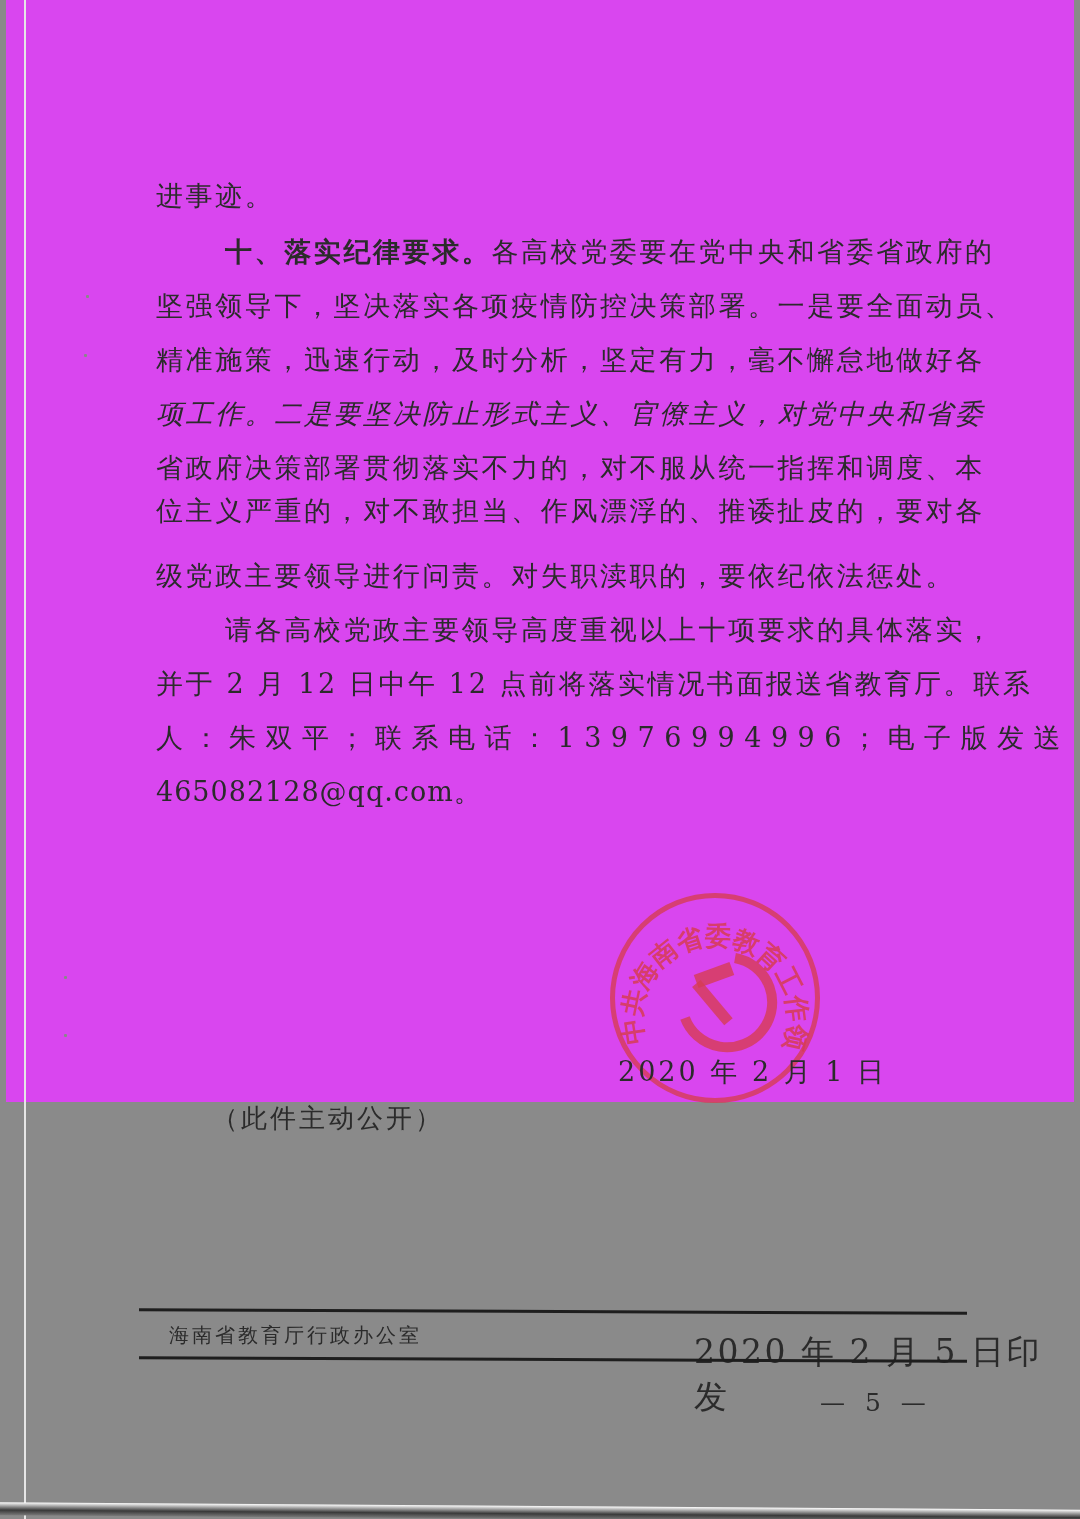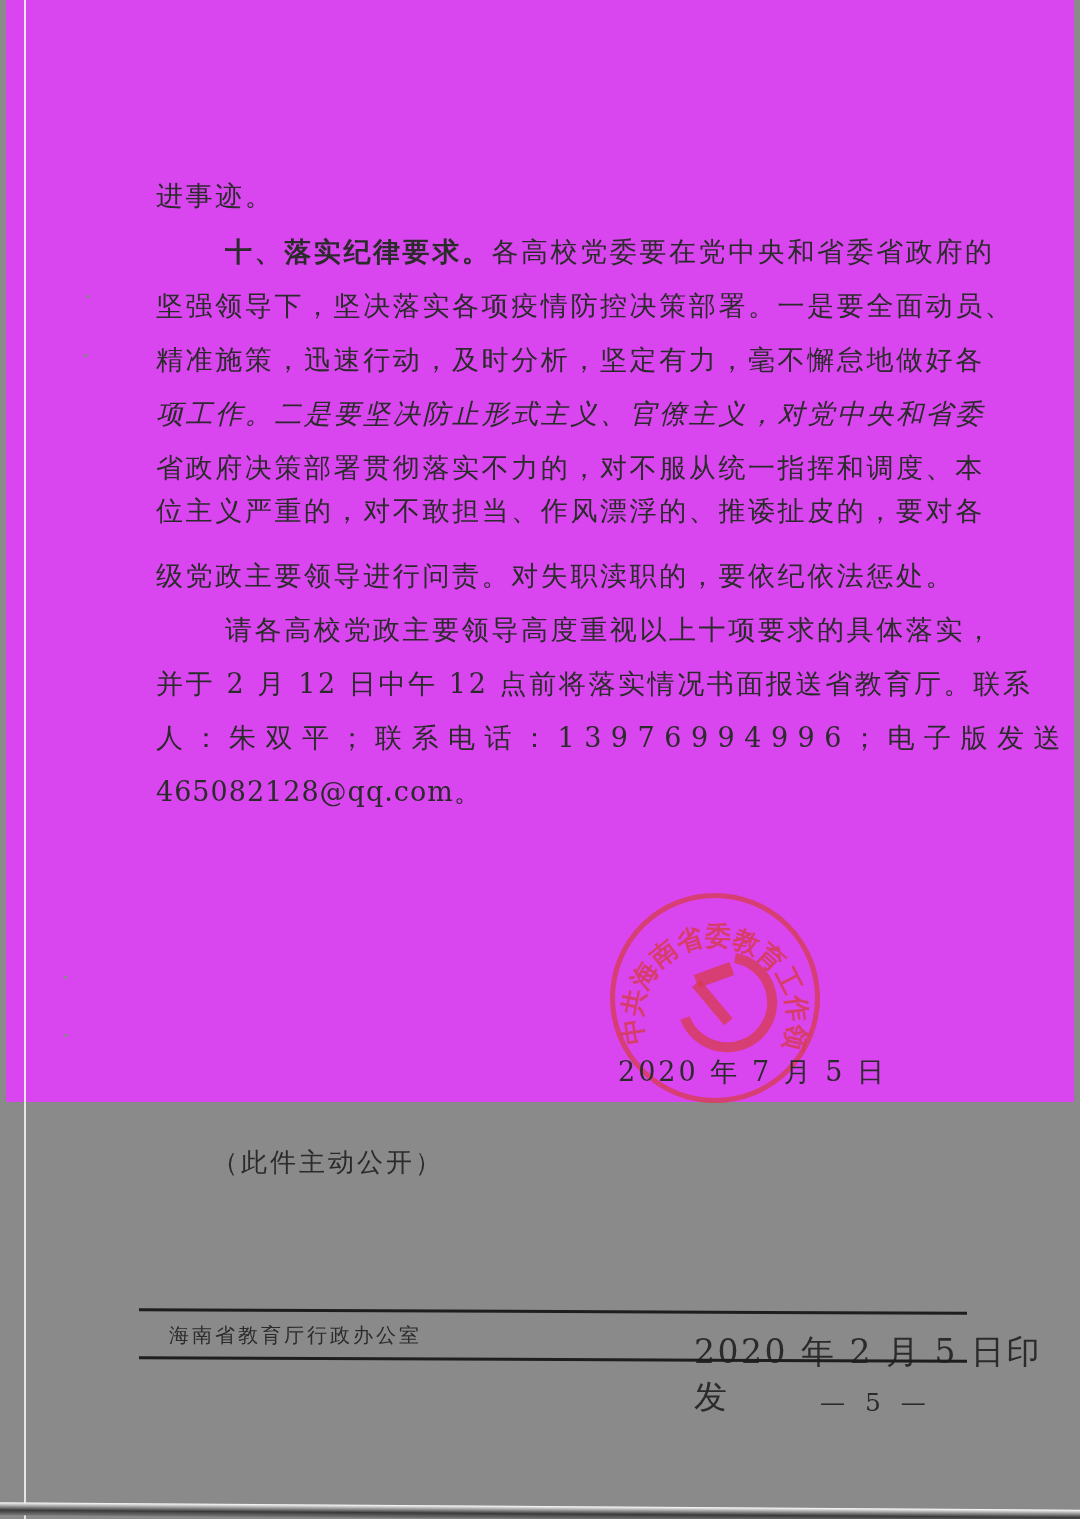--- a/index.html
+++ b/index.html
@@ -24,21 +24,21 @@
     }
     .speck { position: absolute; width: 3px; height: 3px; background: #888; border-radius: 1px; }
     .line {
       position: absolute; left: 150px; font-size: 27px; letter-spacing: 2.6px;
       white-space: nowrap; line-height: 32px;
     }
     .indent { left: 219px; }
     .bold { font-weight: bold; }
     .line.spread { letter-spacing: 9.5px; }
     .sig { position: absolute; font-size: 27px; letter-spacing: 4px; white-space: nowrap; z-index: 3; }
-    .note { position: absolute; left: 206px; top: 1145px; font-size: 26px; letter-spacing: 3px; }
+    .note { position: absolute; left: 206px; top: 1101px; font-size: 26px; letter-spacing: 3px; }
     .rule { position: absolute; left: 133px; width: 828px; height: 3px; background: #1e1e1e; }
     .footer-left { position: absolute; left: 163px; top: 1322px; font-size: 20px; letter-spacing: 3px; }
     .footer-right { position: absolute; left: 688px; top: 1330px; font-size: 33px; letter-spacing: 2.5px; }
     .page-num { position: absolute; left: 814px; top: 1388px; font-size: 25px; letter-spacing: 6px; }
     .stamp {
       position: absolute; left: 604px; top: 893px; width: 210px; height: 210px;
       border-radius: 50%; border: 5px solid rgba(214, 60, 84, 0.8);
       box-sizing: border-box; z-index: 2;
     }
     .stamp svg { position: absolute; left: 0; top: 0; }
@@ -77,21 +77,21 @@
       </defs>
       <text font-size="26" fill="rgba(214,60,84,0.85)" font-family="DejaVu Serif, serif" font-weight="bold">
         <textPath href="#stampArc" startOffset="2%">中共海南省委教育工作领导小组</textPath>
       </text>
       <path d="M 120 60 A 45 45 0 1 1 70 120" stroke="rgba(214,60,84,0.8)" stroke-width="10" fill="none"></path>
       <rect x="80" y="70" width="38" height="14" fill="rgba(214,60,84,0.8)" transform="rotate(-20 99 77)"></rect>
       <rect x="92" y="80" width="11" height="50" fill="rgba(214,60,84,0.8)" transform="rotate(-40 97 105)"></rect>
     </svg>
   </div>
 
-  <div class="sig" style="left:612px;top:1054px;letter-spacing:3px;">2020 年 7 月 5 日</div>
+  <div class="sig" style="left:612px;top:1054px;letter-spacing:3px;">2020 年 2 月 1 日</div>
 
   <div class="note">（此件主动公开）</div>
 
   <div class="rule" style="top:1310px;transform:rotate(0.25deg);"></div>
   <div class="footer-left">海南省教育厅行政办公室</div>
   <div class="footer-right">2020 年 2 月 5 日印发</div>
   <div class="rule" style="top:1358px;transform:rotate(0.25deg);"></div>
 
   <div class="page-num">— 5 —</div>
 </div>

